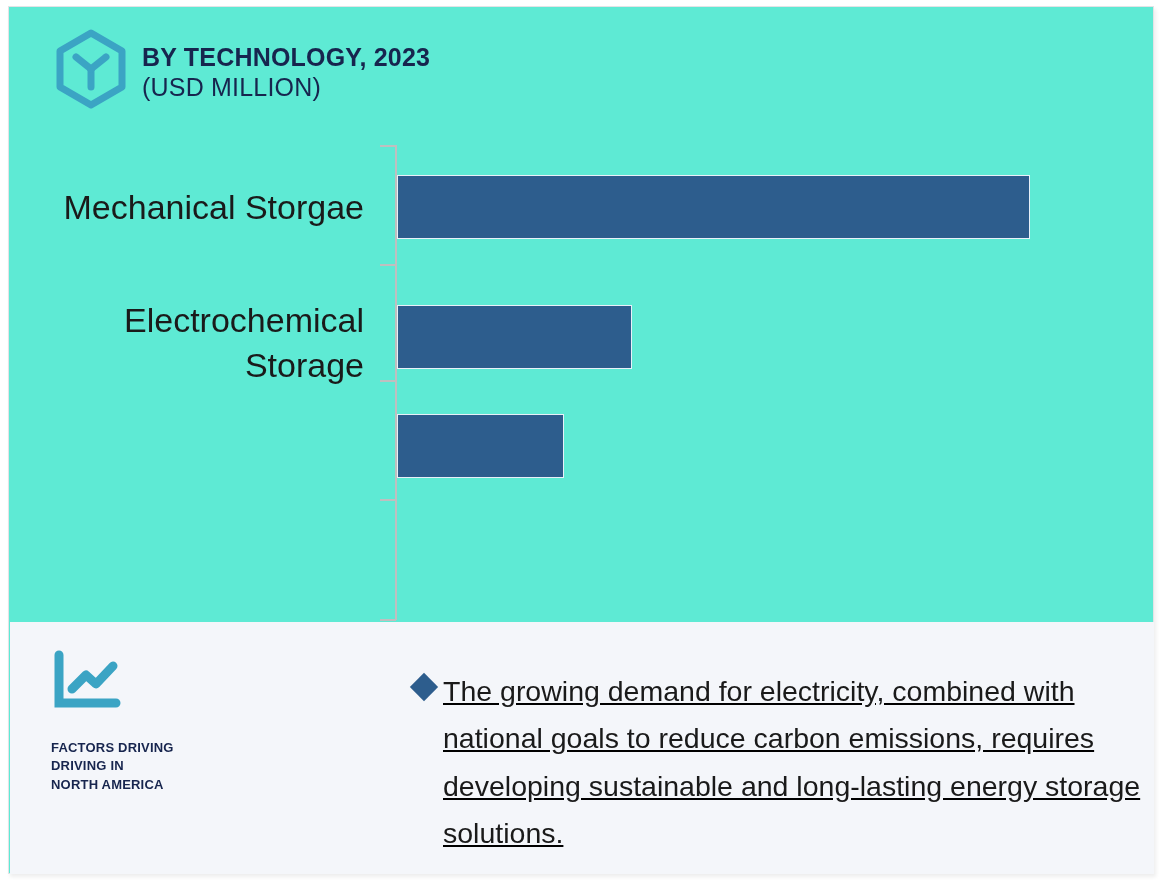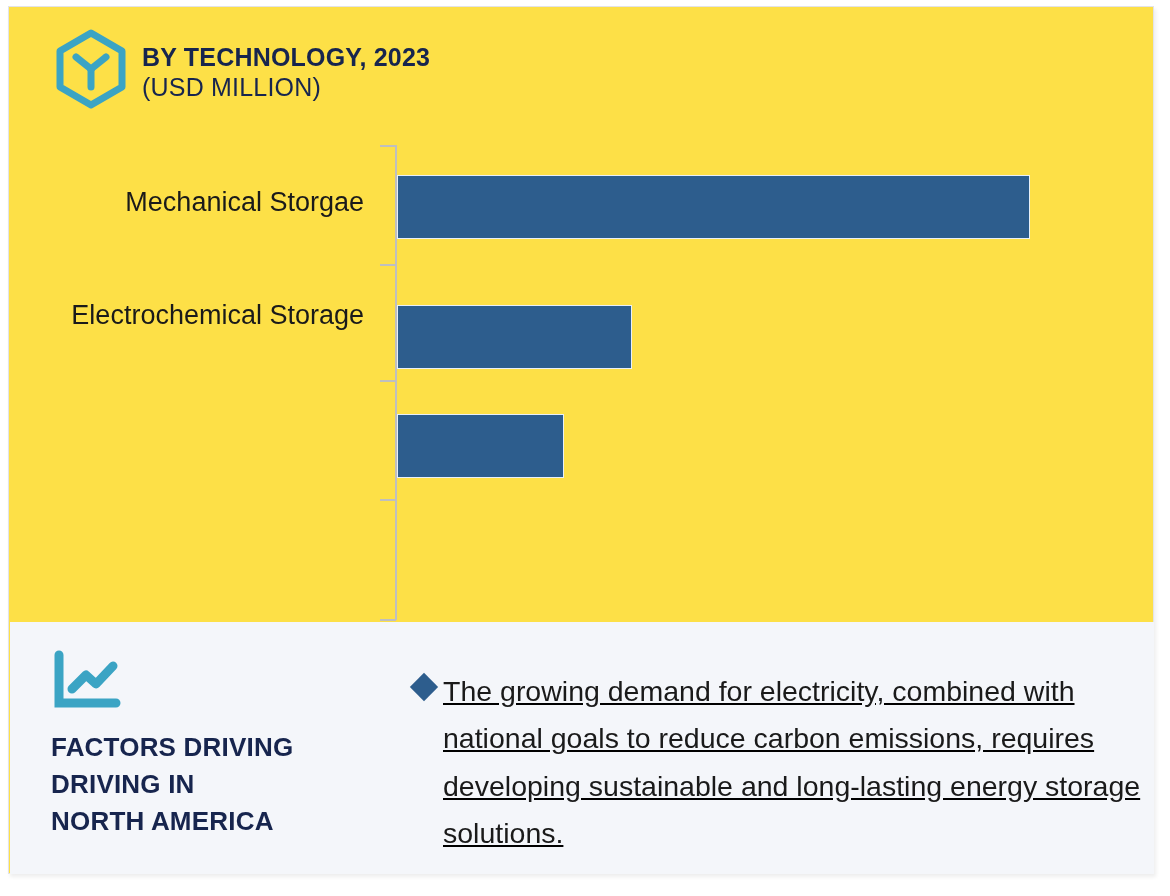--- a/index.html
+++ b/index.html
@@ -13,21 +13,21 @@
     font-family: "Liberation Sans", sans-serif;
     overflow: hidden;
   }
 
   .card {
     position: absolute;
     left: 8px;
     top: 6px;
     width: 1146px;
     height: 868px;
-    background: #fde047;
+    background: #5eead4;
     border: 1px solid #e3e3e6;
     box-sizing: border-box;
     box-shadow: 2px 3px 4px rgba(0,0,0,0.07);
   }
 
   
   .header {
     position: absolute;
     left: 45px;
     top: 22px;
@@ -86,21 +86,21 @@
   .row {
     position: absolute;
     left: 0;
     width: 1146px;
   }
   .row-label {
     position: absolute;
     left: 0;
     width: 355px;
     text-align: right;
-    font-size: 27px;
+    font-size: 34px;
     color: #1a1a1a;
     line-height: 1.33;
   }
   .bar {
     position: absolute;
     left: 388px;
     background: #2d5d8d;
     border: 1px solid #e8f0f8;
     box-sizing: content-box;
   }
@@ -120,22 +120,22 @@
     left: 41px;
     top: 28px;
     width: 330px;
   }
   .line-icon {
     width: 72px;
     height: 62px;
     display: block;
   }
   .factors-title {
-    margin-top: 17px;
-    font-size: 26px;
+    margin-top: 27px;
+    font-size: 13px;
     font-weight: bold;
     color: #17254e;
     line-height: 1.42;
     letter-spacing: 0.2px;
   }
   .footer-right {
     position: absolute;
     left: 404px;
     top: 46px;
     width: 742px;

